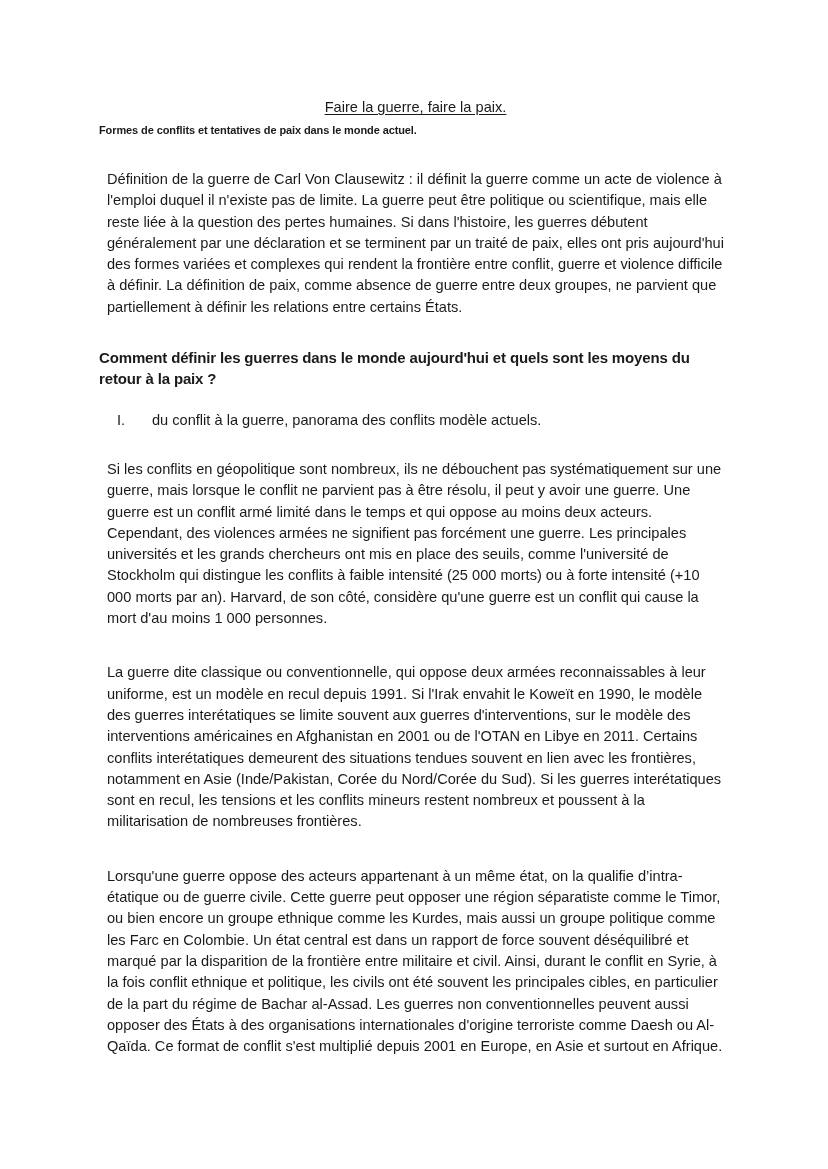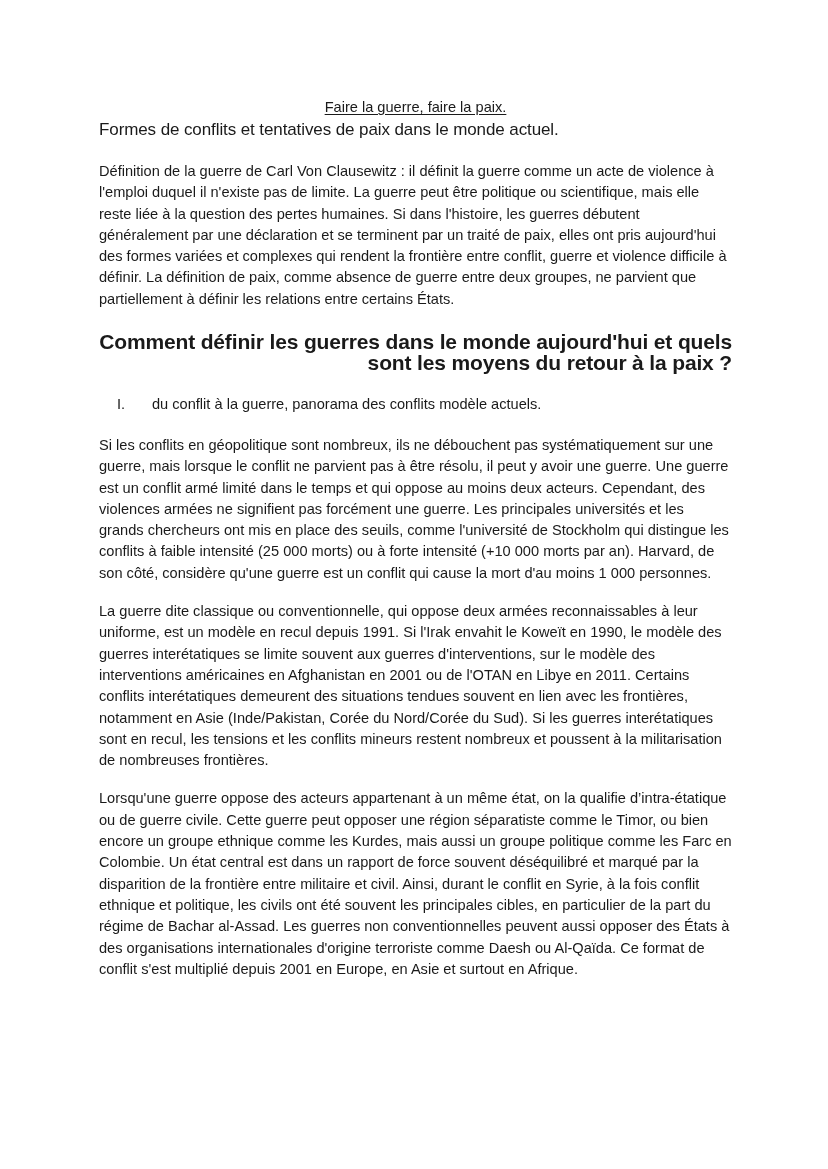--- a/index.html
+++ b/index.html
@@ -35,43 +35,42 @@
     font-size: 14.6px;
     line-height: 20px;
     font-weight: normal;
     margin: 0 0 3px 0;
   }
   .doc-title span {
     text-decoration: underline;
     text-underline-offset: 2px;
   }
   .doc-subtitle {
-    font-size: 17px;
+    font-size: 11px;
     line-height: 20px;
-    font-weight: normal;
+    font-weight: bold;
     margin: 0;
     letter-spacing: -0.1px;
   }
   p.body-par {
     font-size: 14.6px;
     line-height: 21.3px;
     font-weight: normal;
-    margin: 0;
+    margin: 8px;
     text-align: left;
   }
   .gap-lg { height: 21px; }
   .gap-md { height: 20px; }
   .gap-sm { height: 17px; }
   .question-heading {
-    font-size: 21px;
+    font-size: 15px;
     line-height: 21.3px;
     font-weight: bold;
     margin: 0;
     letter-spacing: -0.15px;
-    text-align: right;
   }
   .list-block {
     margin: 0;
     padding: 0;
   }
   .list-row {
     display: flex;
     font-size: 14.6px;
     line-height: 21.3px;
     margin: 0;

